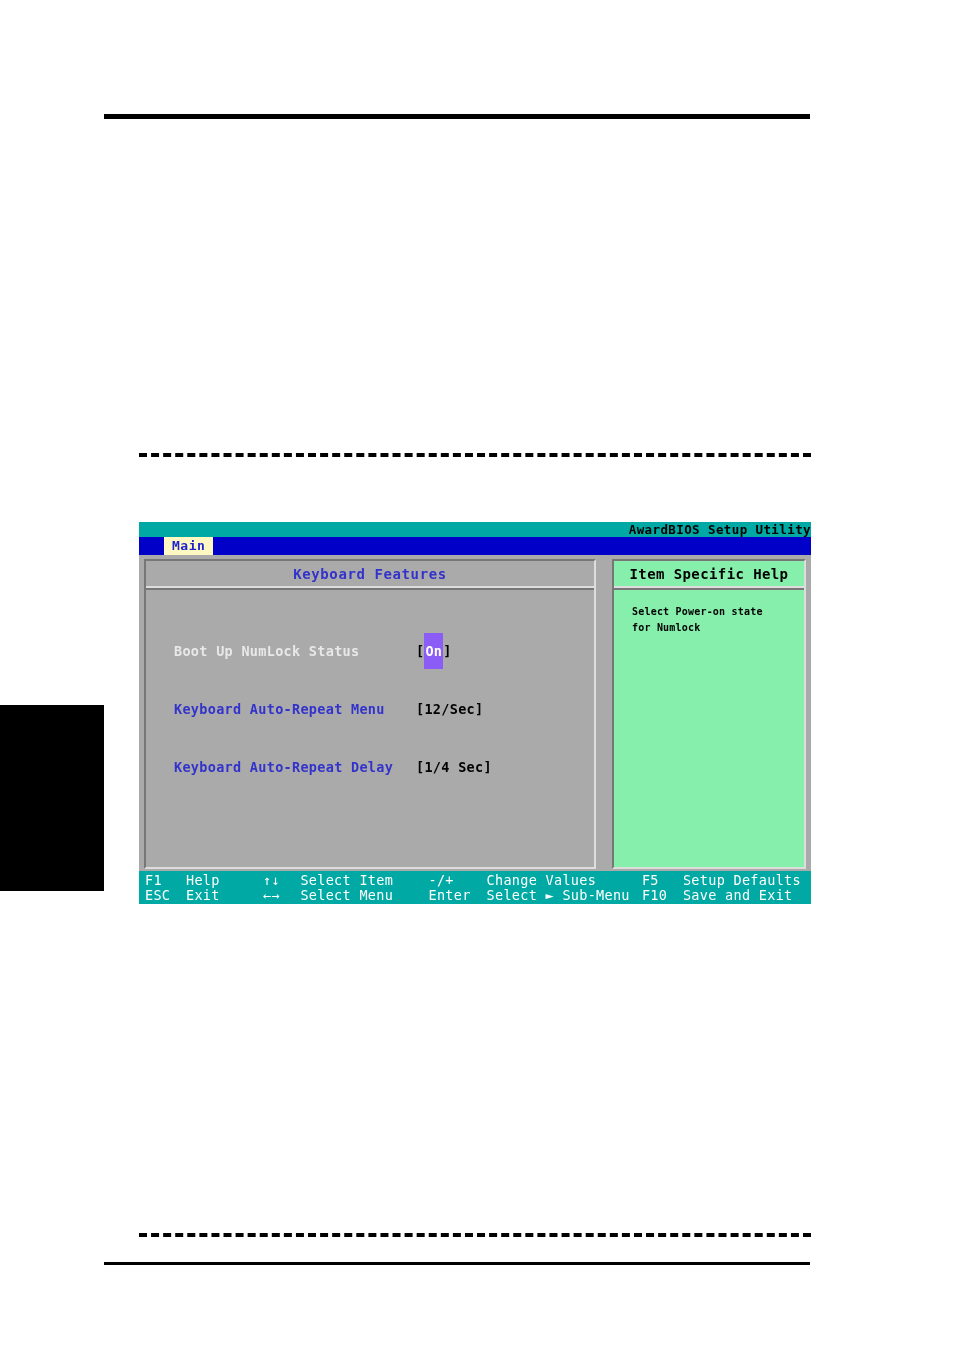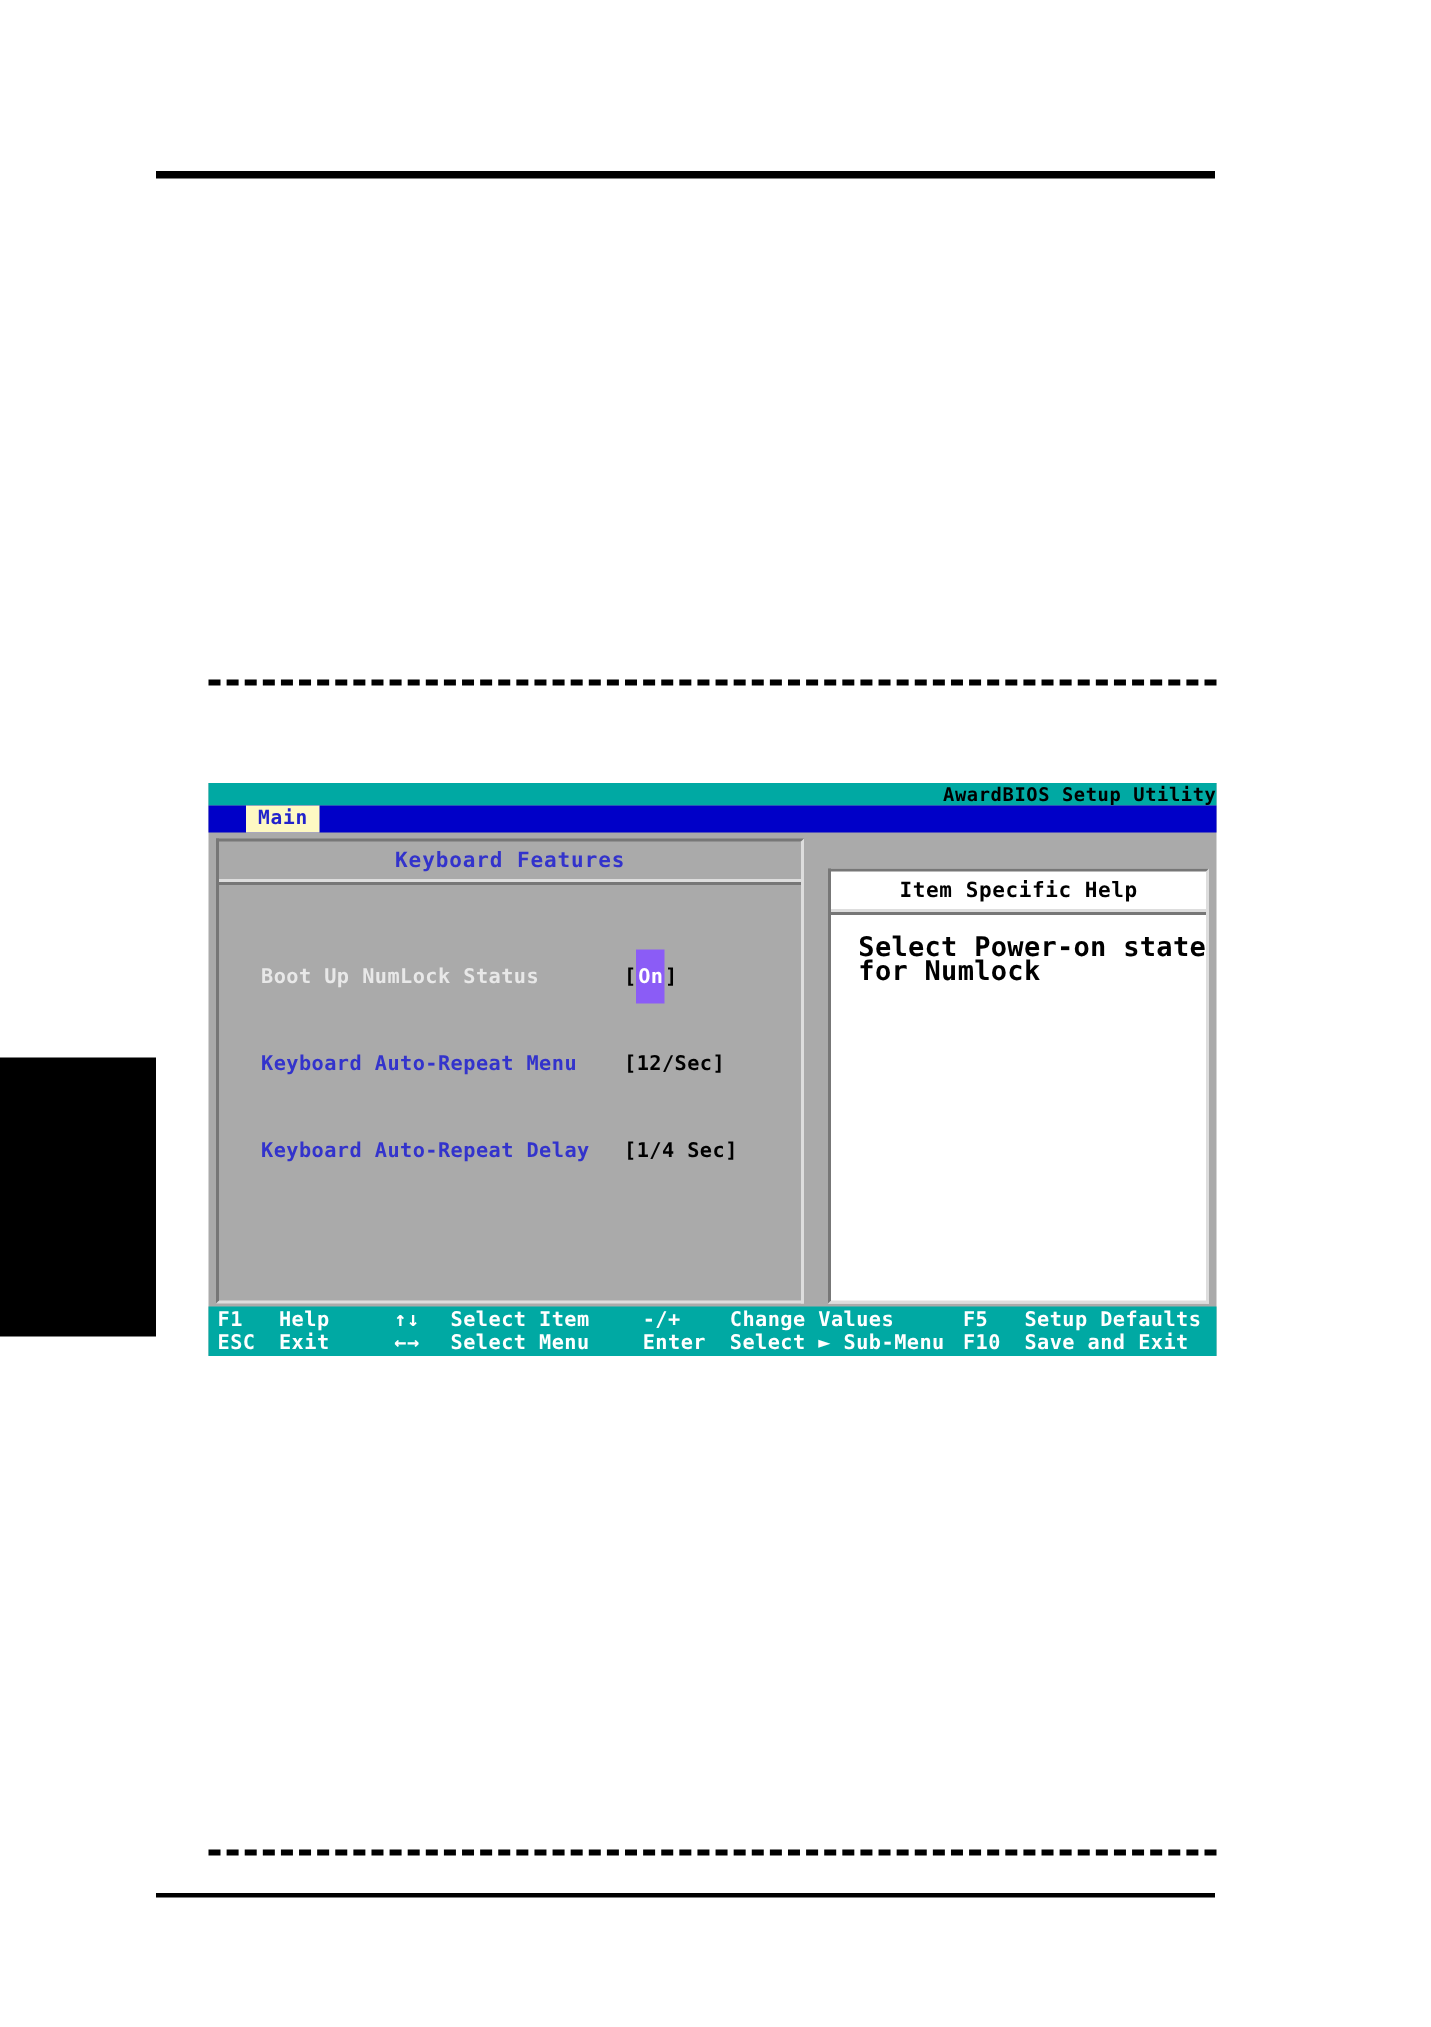--- a/index.html
+++ b/index.html
@@ -168,61 +168,60 @@
     color: #ffffff;
     padding: 10px 1px;
   }
 
   .pane-right {
     flex: 1;
     margin-left: 4px;
     box-sizing: border-box;
     border: 2px solid;
     border-color: #777777 #dddddd #dddddd #777777;
-    background: #ffffff;
+    background: #86efac;
     display: flex;
     flex-direction: column;
-    margin-top: 20px;
   }
   .pane-right-head {
     height: 27px;
     line-height: 27px;
     text-align: center;
     color: #000000;
     font-size: 14px;
     font-weight: bold;
     letter-spacing: 0.4px;
     border-bottom: 2px solid #777777;
     box-shadow: inset 0 -3px 0 -1px #dddddd;
   }
   .pane-right-body {
     flex: 1;
     padding: 14px 0 0 18px;
     color: #000000;
-    font-size: 18px;
+    font-size: 10px;
     line-height: 16px;
     font-weight: bold;
     letter-spacing: 0.2px;
   }
   .help-line { white-space: nowrap; }
 
   
   .bios-footer {
     position: absolute;
     left: 0;
     right: 0;
     bottom: 0;
     height: 33px;
     background: #00a9a3;
     padding: 2px 0 0 6px;
     box-sizing: border-box;
     color: #ffffff;
     font-size: 13.5px;
     line-height: 15px;
-    font-weight: bold;
+    font-weight: normal;
     letter-spacing: 0.3px;
   }
   .legend-row { display: flex; white-space: nowrap; }
   .lk { display: inline-block; }
   .k-a { width: 48px; }
   .k-b { width: 90px; }
   .k-c { width: 44px; text-align: left; }
   .k-d { width: 150px; }
   .k-e { width: 68px; }
   .k-f { width: 182px; }

